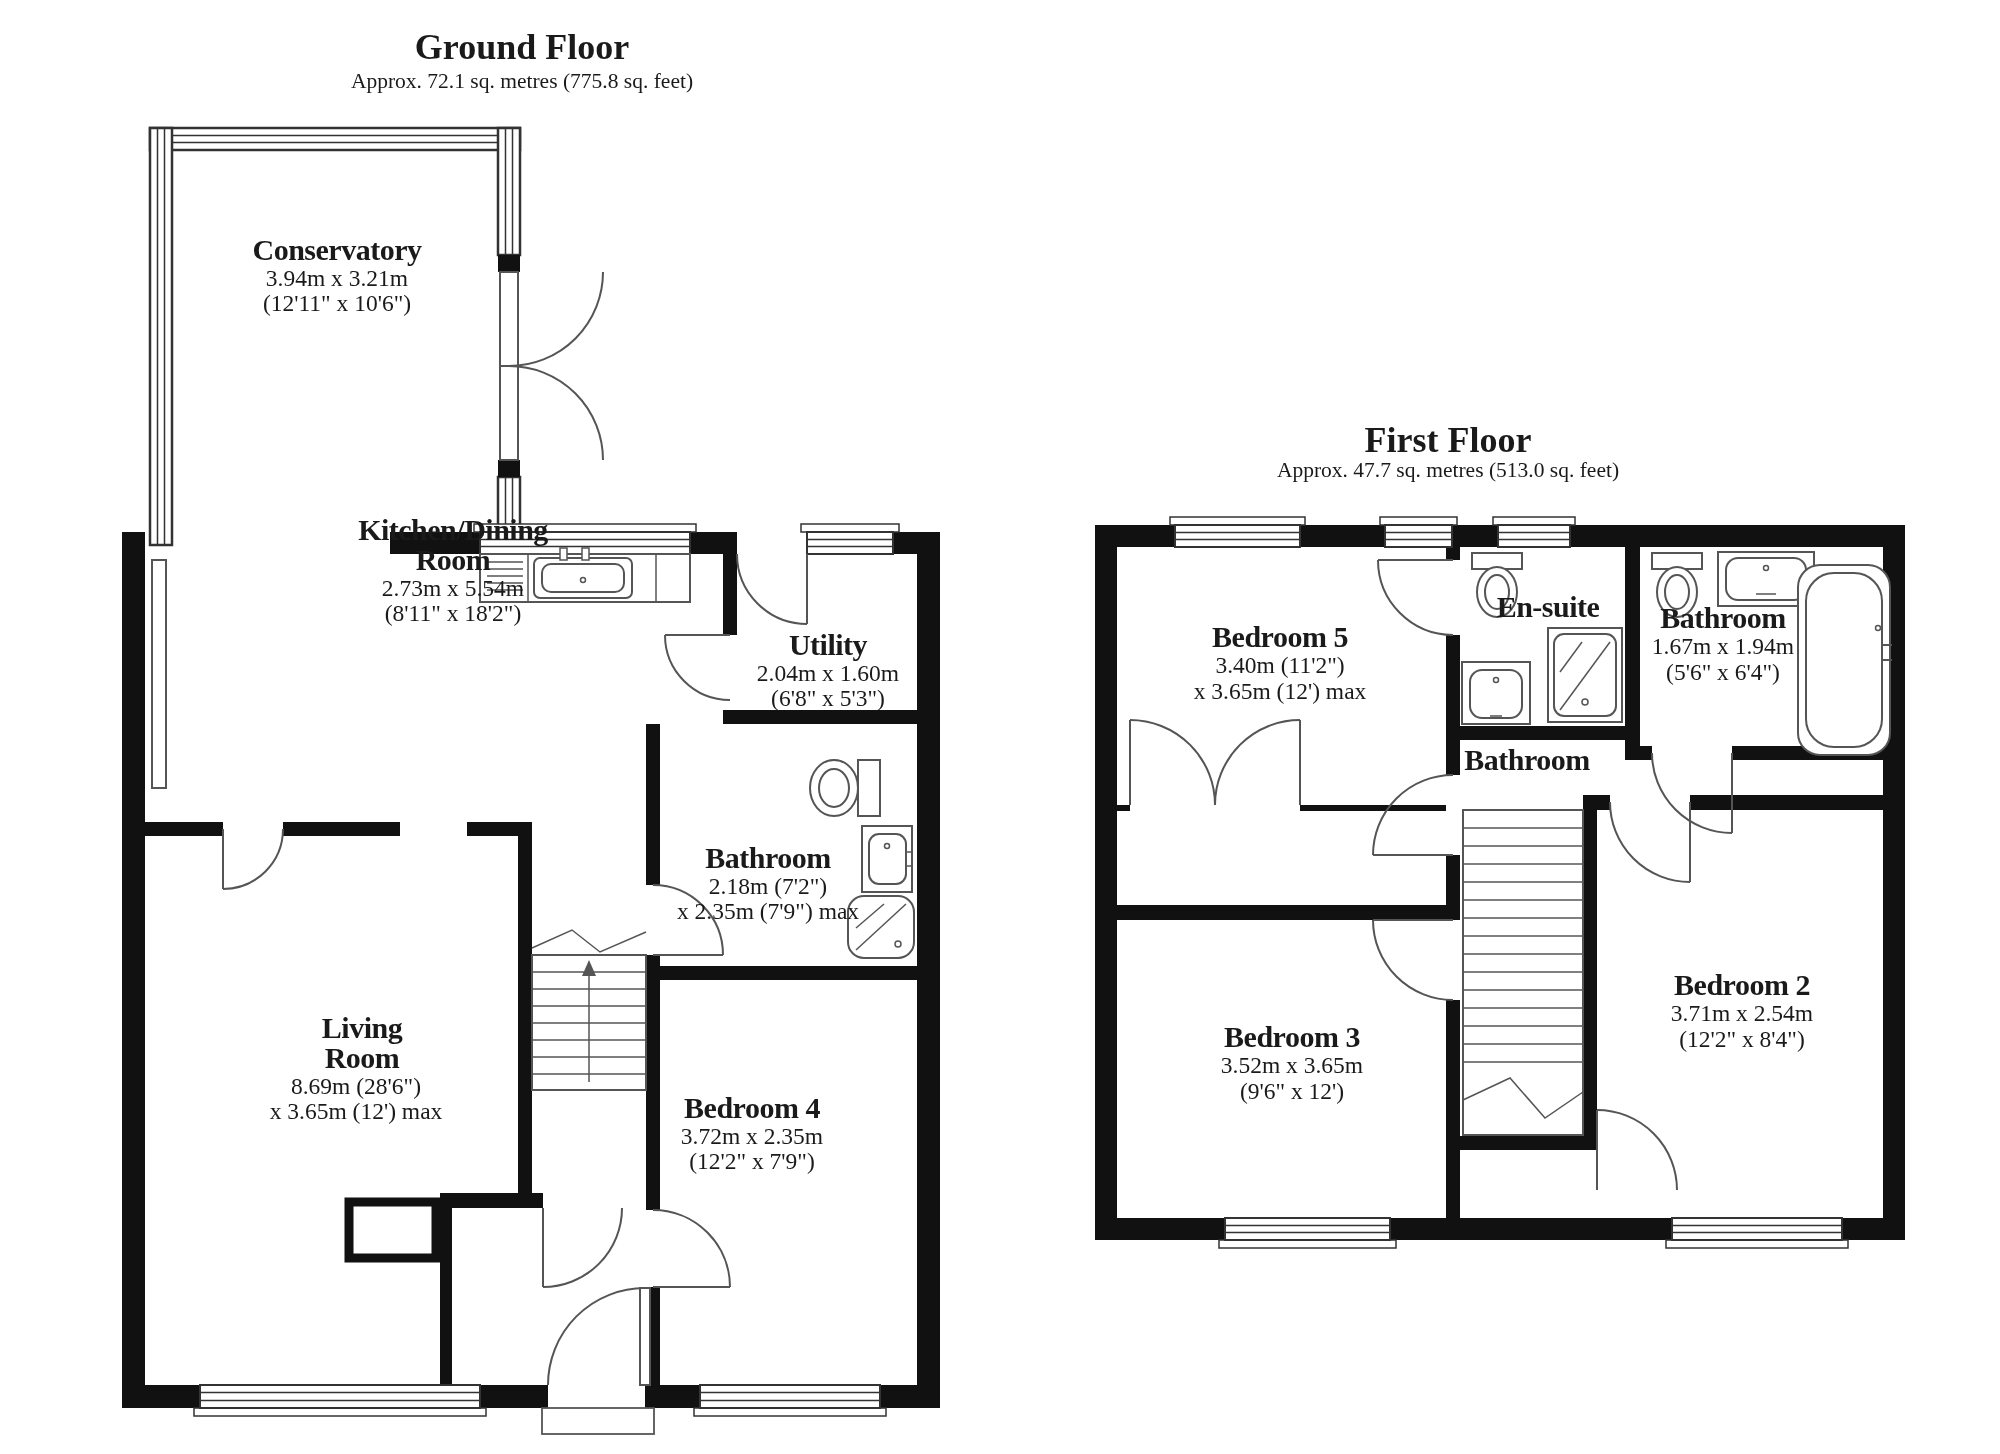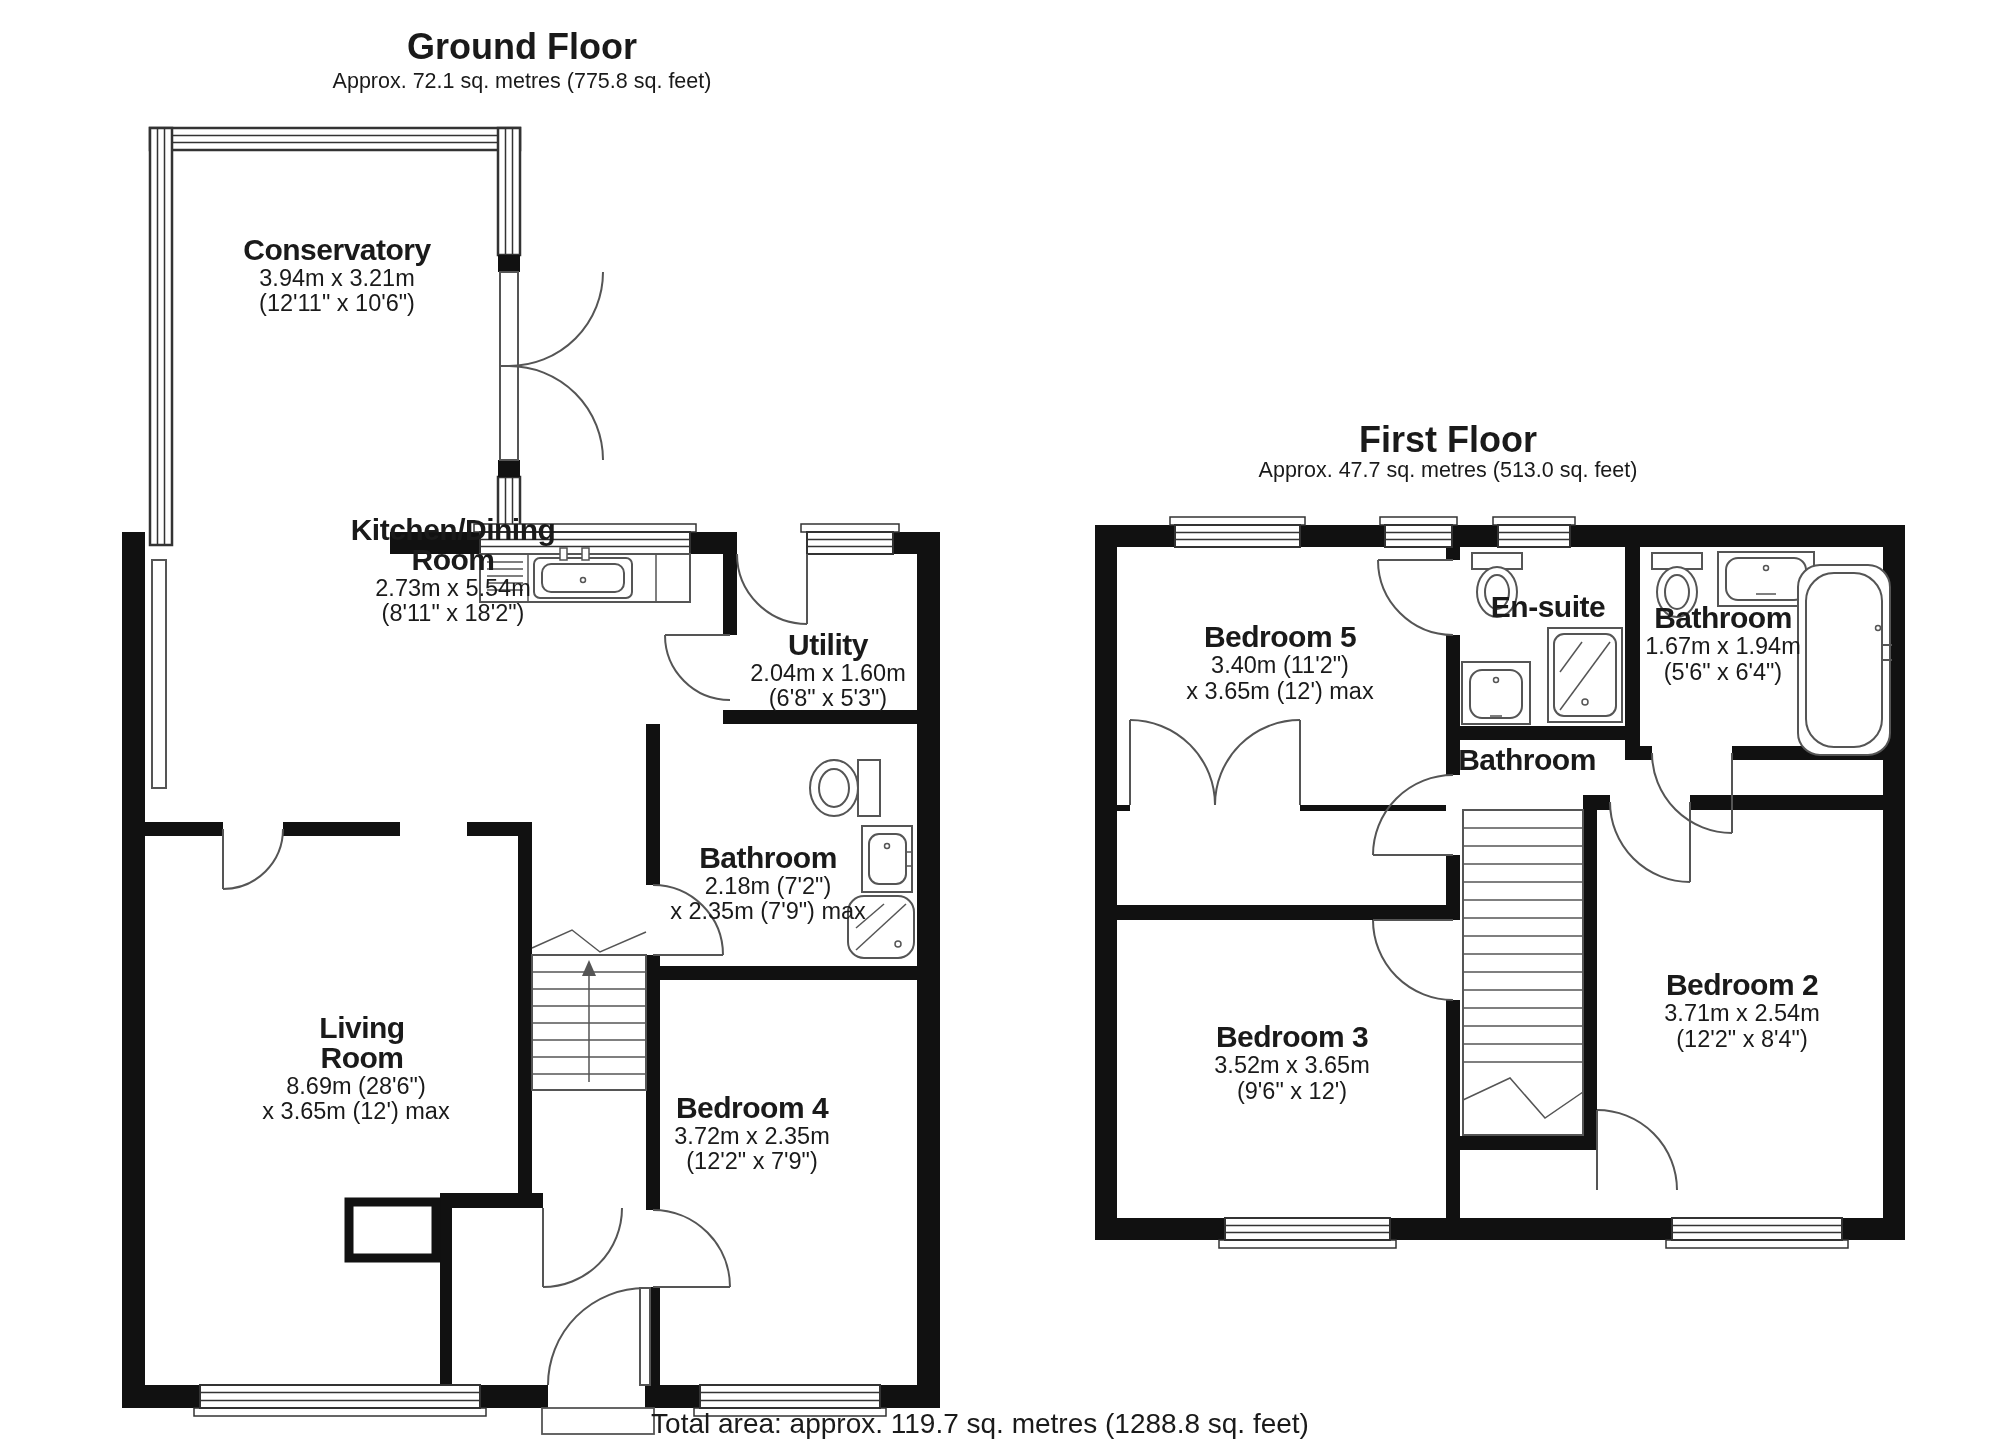--- a/index.html
+++ b/index.html
@@ -1,17 +1,17 @@
 <!DOCTYPE html>
 <html><head>
 <meta charset="utf-8">
 <style>
   html,body{margin:0;padding:0;background:#ffffff;}
   #canvas{position:relative;width:2000px;height:1454px;background:#ffffff;overflow:hidden;
-          font-family:Liberation Sans, sans-serif;color:#1a1a1a;}
+          font-family:Liberation Serif, serif;color:#1a1a1a;}
   #plan-svg{position:absolute;left:0;top:0;}
   .lbl{position:absolute;transform:translate(-50%,-50%);text-align:center;white-space:nowrap;}
   .room-name{font-size:30px;font-weight:bold;line-height:32px;letter-spacing:-0.5px;}
   .room-dim{font-size:23.5px;line-height:26px;}
   .floor-title{font-size:36px;font-weight:bold;}
   .floor-sub{font-size:21.5px;}
   .footer-text{font-size:28px;}
 </style>
 </head>
 <body>
@@ -349,15 +349,14 @@
   <div class="lbl room-name" style="left:1527px;top:760px;">Bathroom</div>
 
   <div class="lbl room-name" style="left:1742px;top:985px;">Bedroom 2</div>
   <div class="lbl room-dim" style="left:1742px;top:1013px;">3.71m x 2.54m</div>
   <div class="lbl room-dim" style="left:1742px;top:1039px;">(12'2" x 8'4")</div>
 
   <div class="lbl room-name" style="left:1292px;top:1037px;">Bedroom 3</div>
   <div class="lbl room-dim" style="left:1292px;top:1065px;">3.52m x 3.65m</div>
   <div class="lbl room-dim" style="left:1292px;top:1091px;">(9'6" x 12')</div>
 
-  <div class="lbl footer-text" style="left:980px;top:1424px;">Total area: approx. 119.7 sq. metres (1288.8 sq. feet)</div>
 
 </div>
 
 </body></html>

